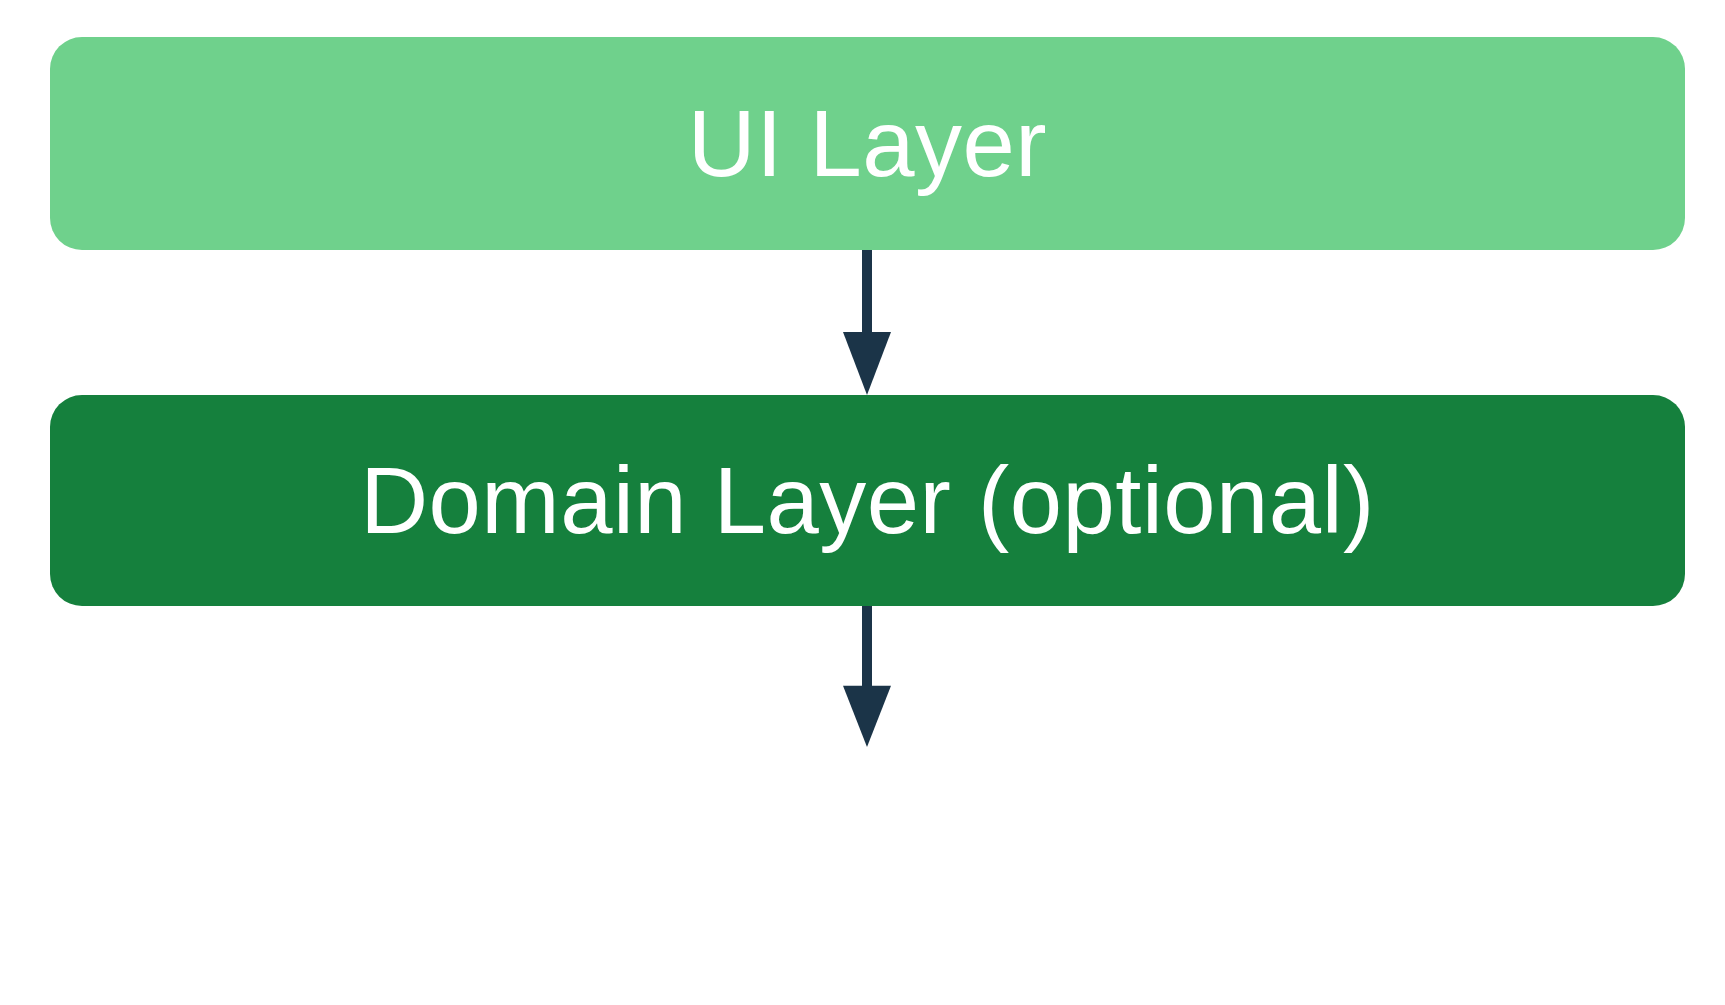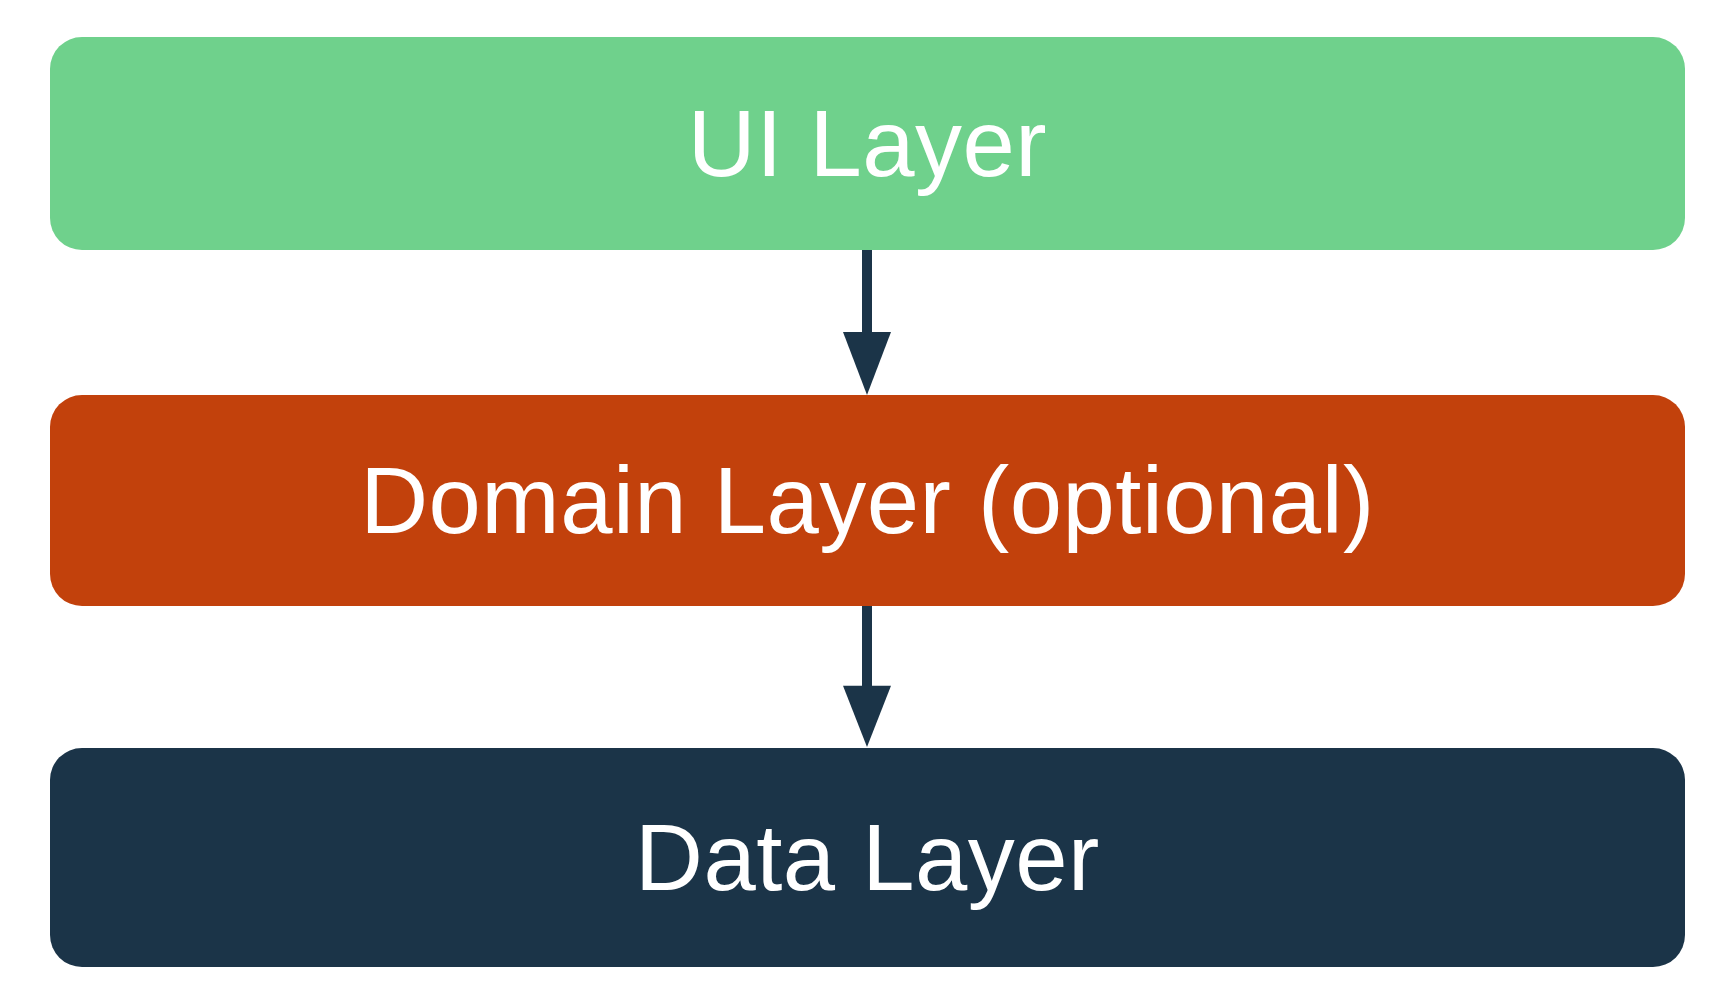--- a/index.html
+++ b/index.html
@@ -51,26 +51,23 @@
 
   <div class="layer-box box-ui" style="background-color: rgb(111, 209, 140);">
     <span class="layer-label">UI Layer</span>
   </div>
 
   <svg class="arrow arrow-1" viewBox="0 0 60 145" preserveAspectRatio="none">
     <rect x="25" y="0" width="10" height="84" fill="#1b3448"></rect>
     <polygon points="6,82 54,82 30,145" fill="#1b3448"></polygon>
   </svg>
 
-  <div class="layer-box box-domain" style="background-color: #c2410c;">
+  <div class="layer-box box-domain" style="background-color: #15803d;">
     <span class="layer-label">Domain Layer (optional)</span>
   </div>
 
   <svg class="arrow arrow-2" viewBox="0 0 60 145" preserveAspectRatio="none">
     <rect x="25" y="0" width="10" height="84" fill="#1b3448"></rect>
     <polygon points="6,82 54,82 30,145" fill="#1b3448"></polygon>
   </svg>
 
-  <div class="layer-box box-data" style="background-color: rgb(27, 52, 72);">
-    <span class="layer-label">Data Layer</span>
-  </div>
 
 </div>
 
 </body></html>

